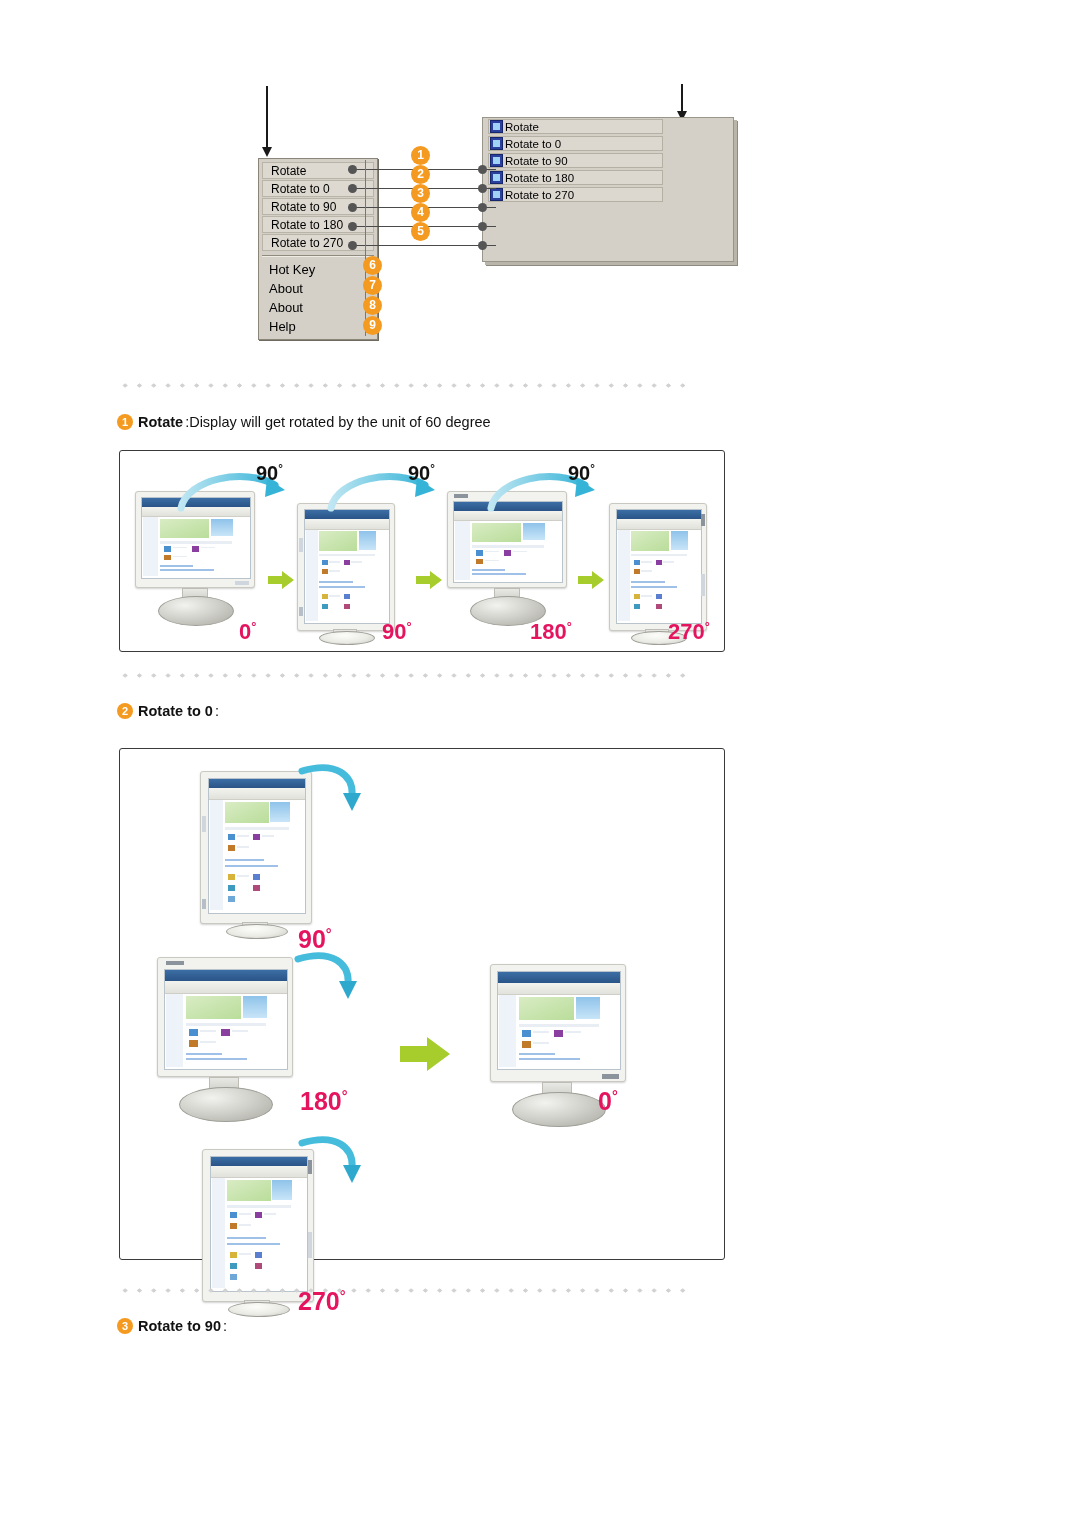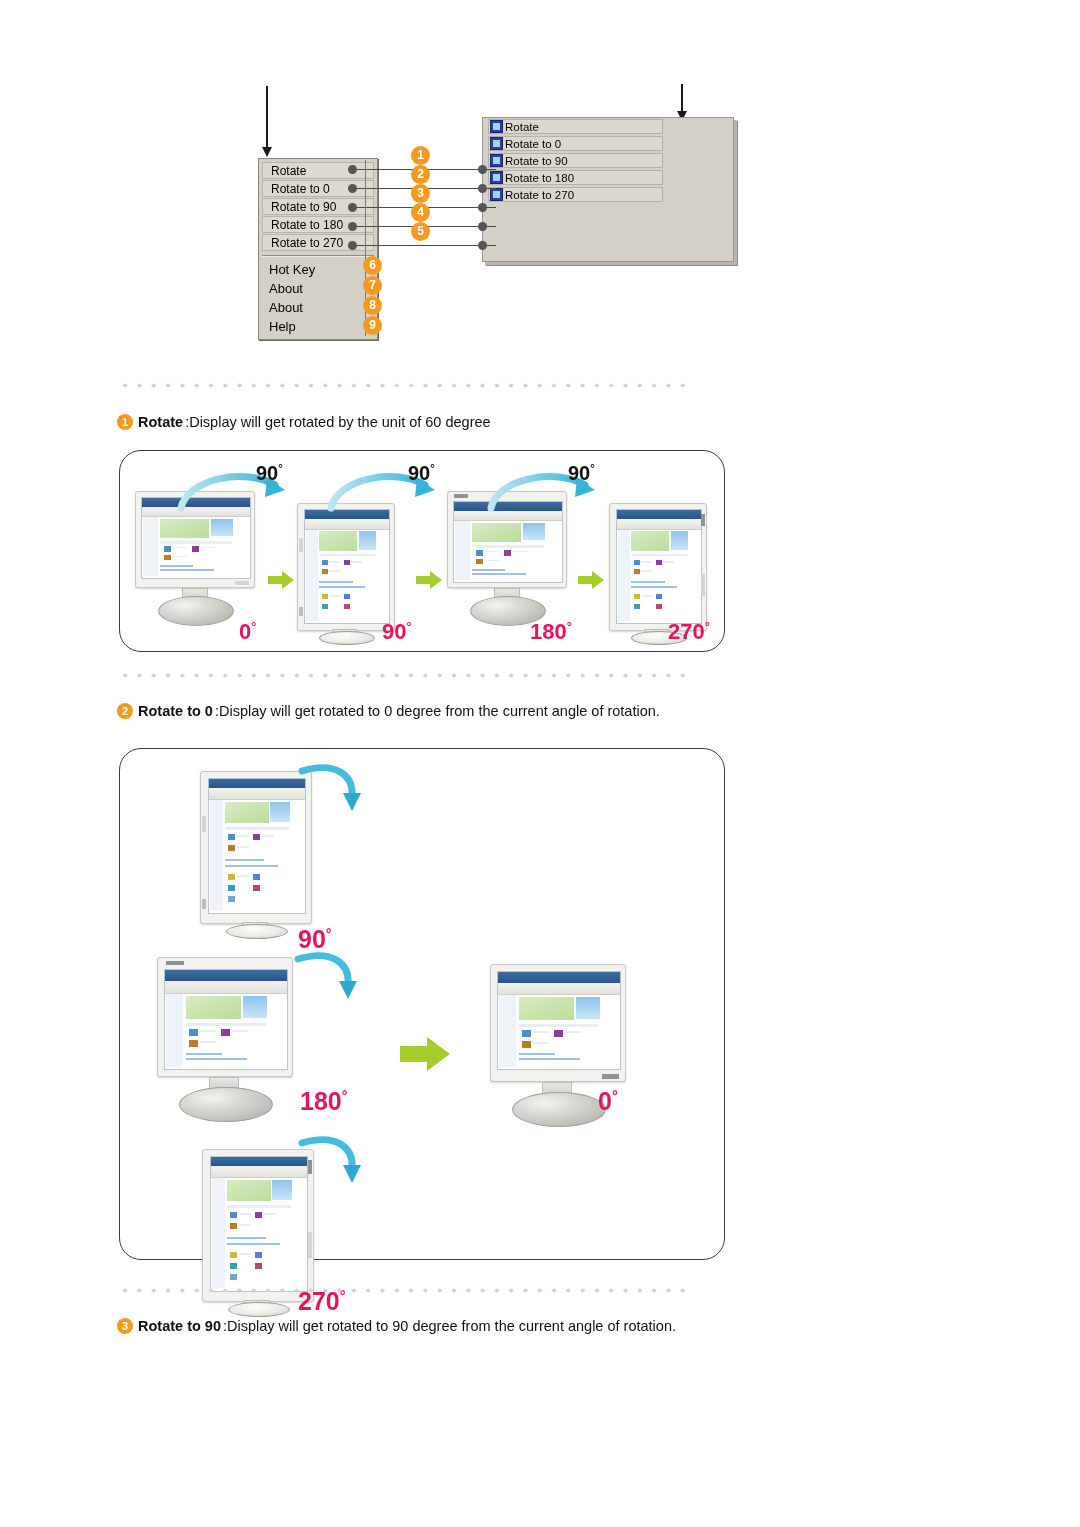--- a/index.html
+++ b/index.html
@@ -195,21 +195,21 @@
     text-align: center;
     margin-right: 5px;
     flex: none;
   }
   .caption .strong { font-weight: bold; margin-right: 2px; }
 
   
   .illbox {
     position: absolute;
     border: 1.4px solid #3a3a3a;
-    border-radius: 22px;
+    border-radius: 3px;
     background: #fff;
     box-sizing: border-box;
   }
 
   
   .monitor { position: absolute; }
   .mon-frame {
     position: absolute;
     left: 0; top: 0;
     background: #f2f2ee;
@@ -555,21 +555,20 @@
     <span>270</span><span class="sup">°</span>
   </div>
 </div>
 
 <div class="dotsep" style="left:118px; top:673px; width:575px;"></div>
 
 <div class="caption" style="left:117px; top:703px;">
   <span class="badge">2</span>
   <span class="strong">Rotate to 0</span>
   <span> : </span>
-  <span>Display will get rotated to 0 degree from the current angle of rotation.</span>
 </div>
 
 <div class="illbox" style="left:119px; top:748px; width:606px; height:512px;">
 
   <div class="monitor" style="left:80px; top:22px; width:120px; height:165px;">
     <div class="mon-frame" style="left:0; top:0; width:112px; height:153px;">
       <div class="mon-screen" style="left:7px; top:6px; width:98px; height:136px;">
         <div class="pg">
           <div class="tbar" style="height:7%;"></div>
             <div class="tbar2" style="top:7%;height:8%;"></div>
@@ -723,14 +722,13 @@
     <span>0</span><span class="sup">°</span>
   </div>
 </div>
 
 <div class="dotsep" style="left:118px; top:1288px; width:575px;"></div>
 
 <div class="caption" style="left:117px; top:1318px;">
   <span class="badge">3</span>
   <span class="strong">Rotate to 90</span>
   <span> : </span>
-  <span>Display will get rotated to 90 degree from the current angle of rotation.</span>
 </div>
 
 </body></html>

